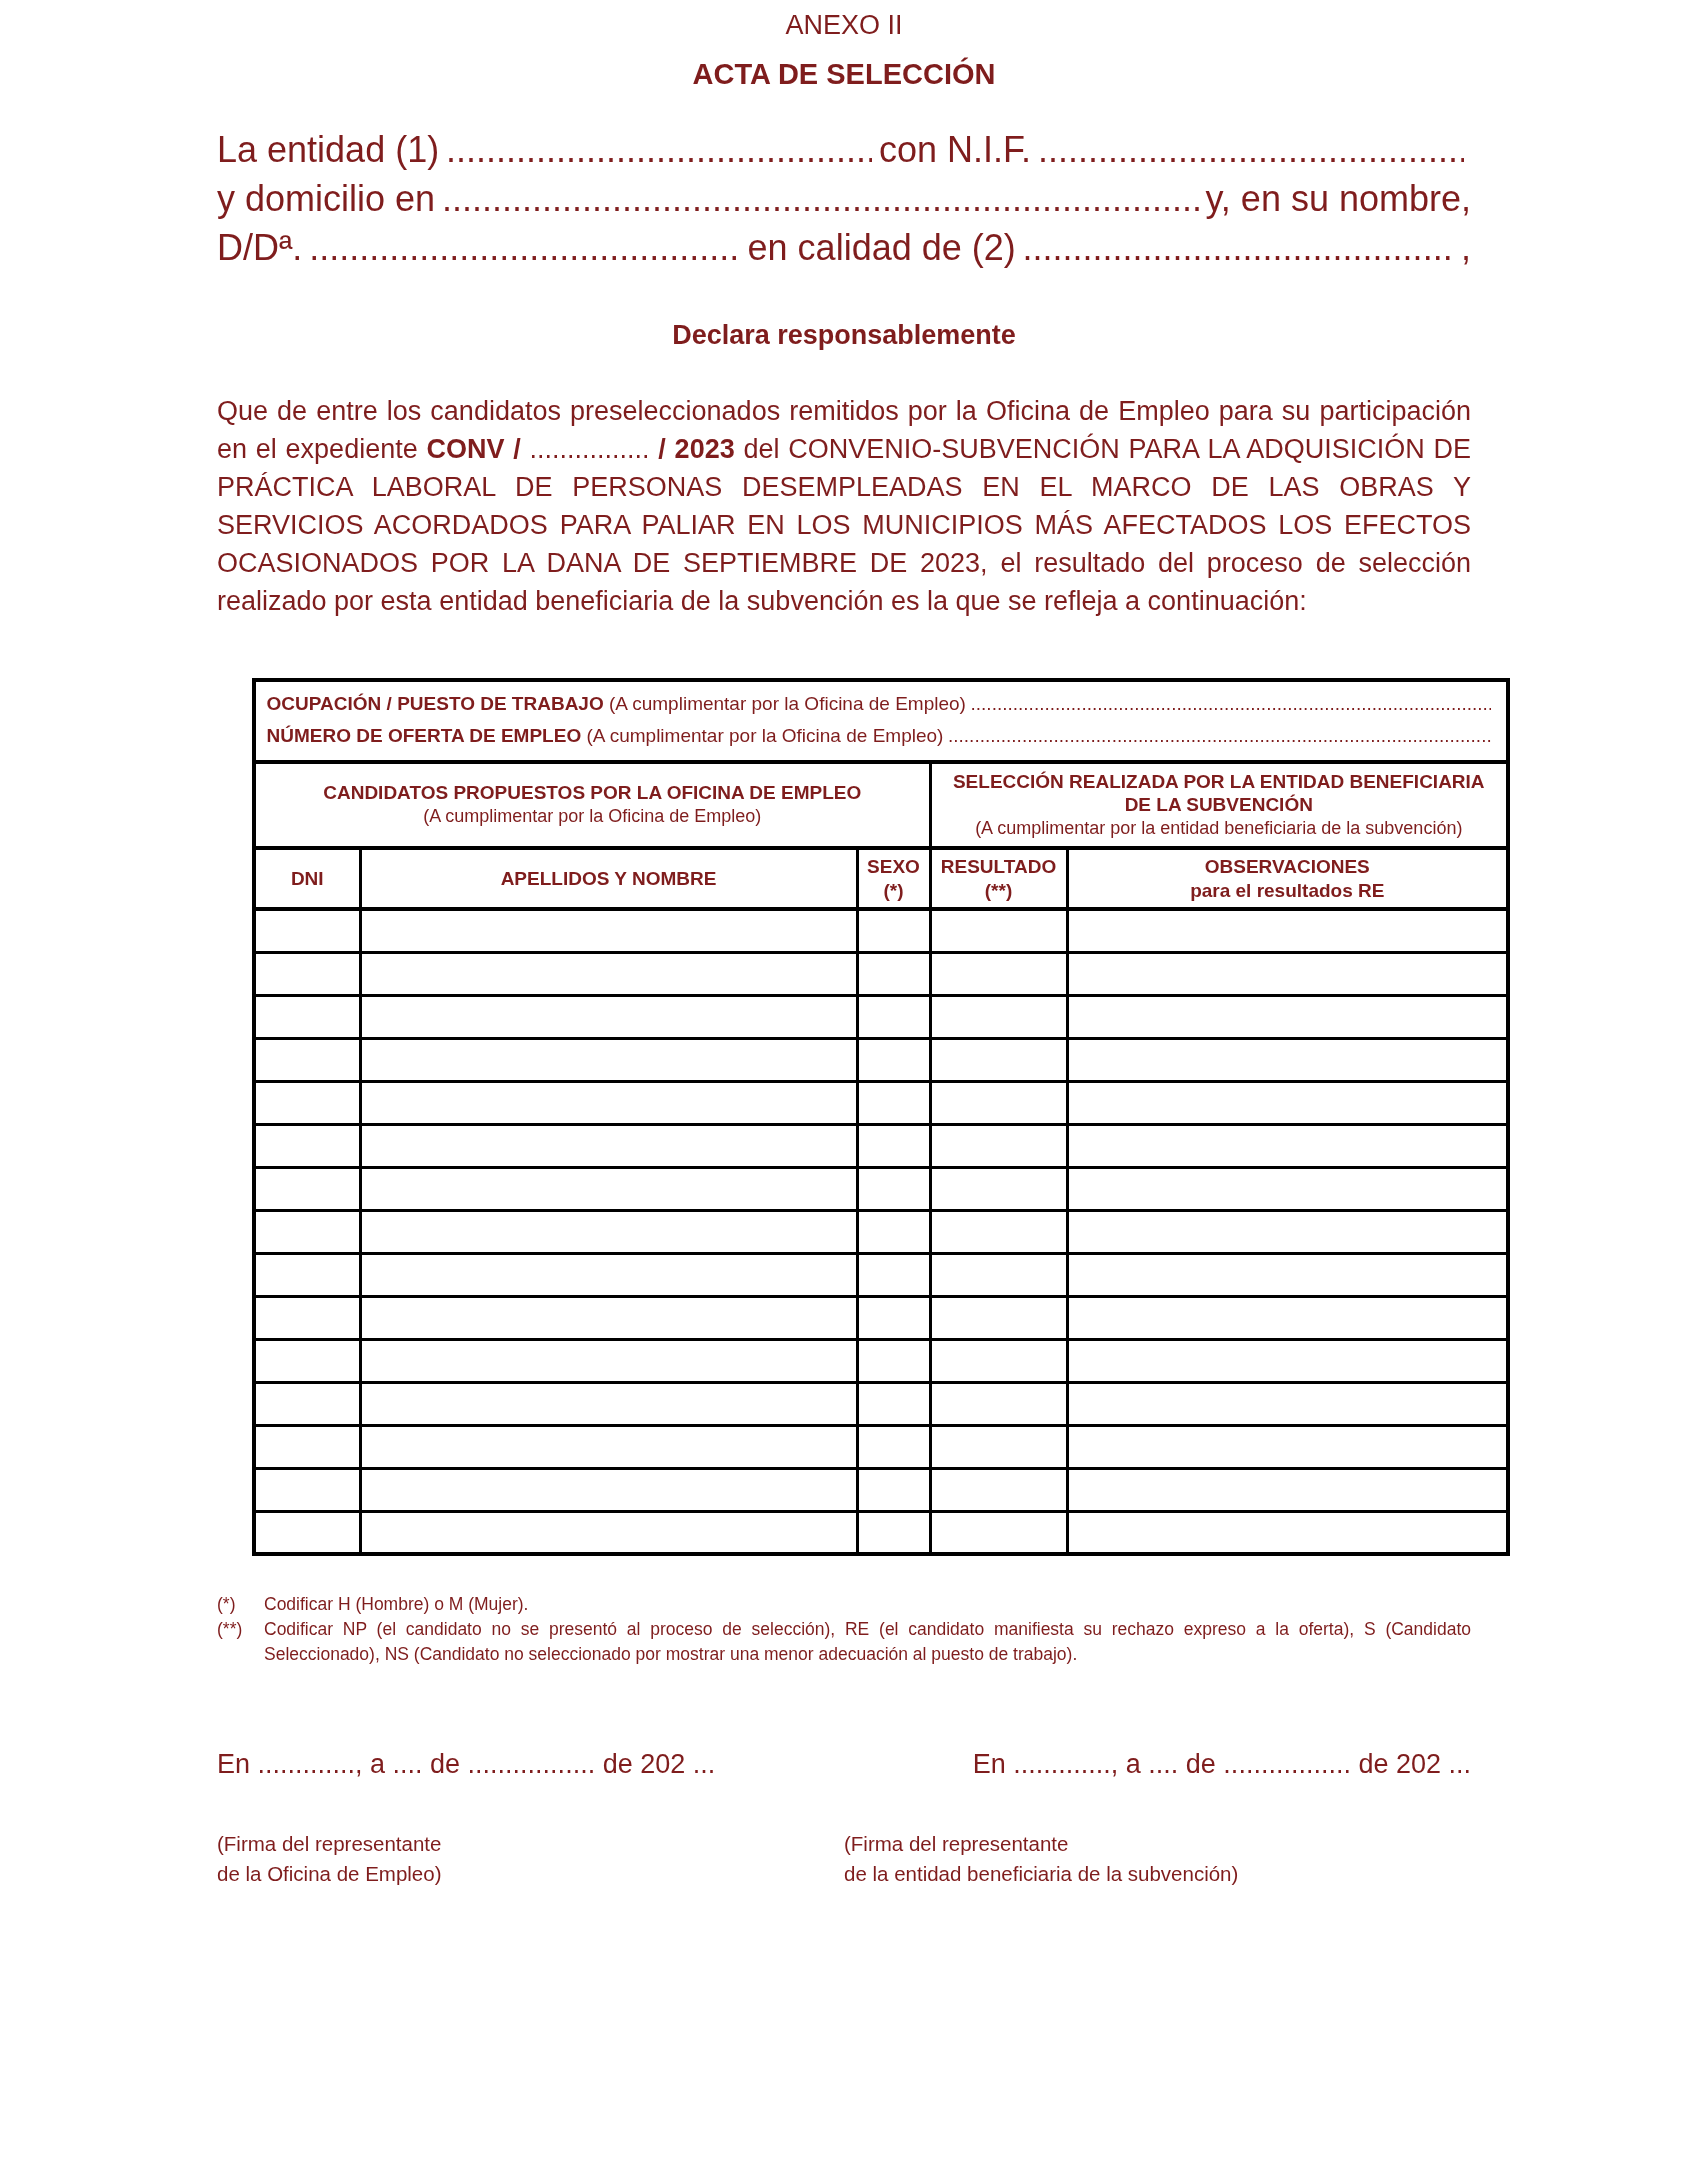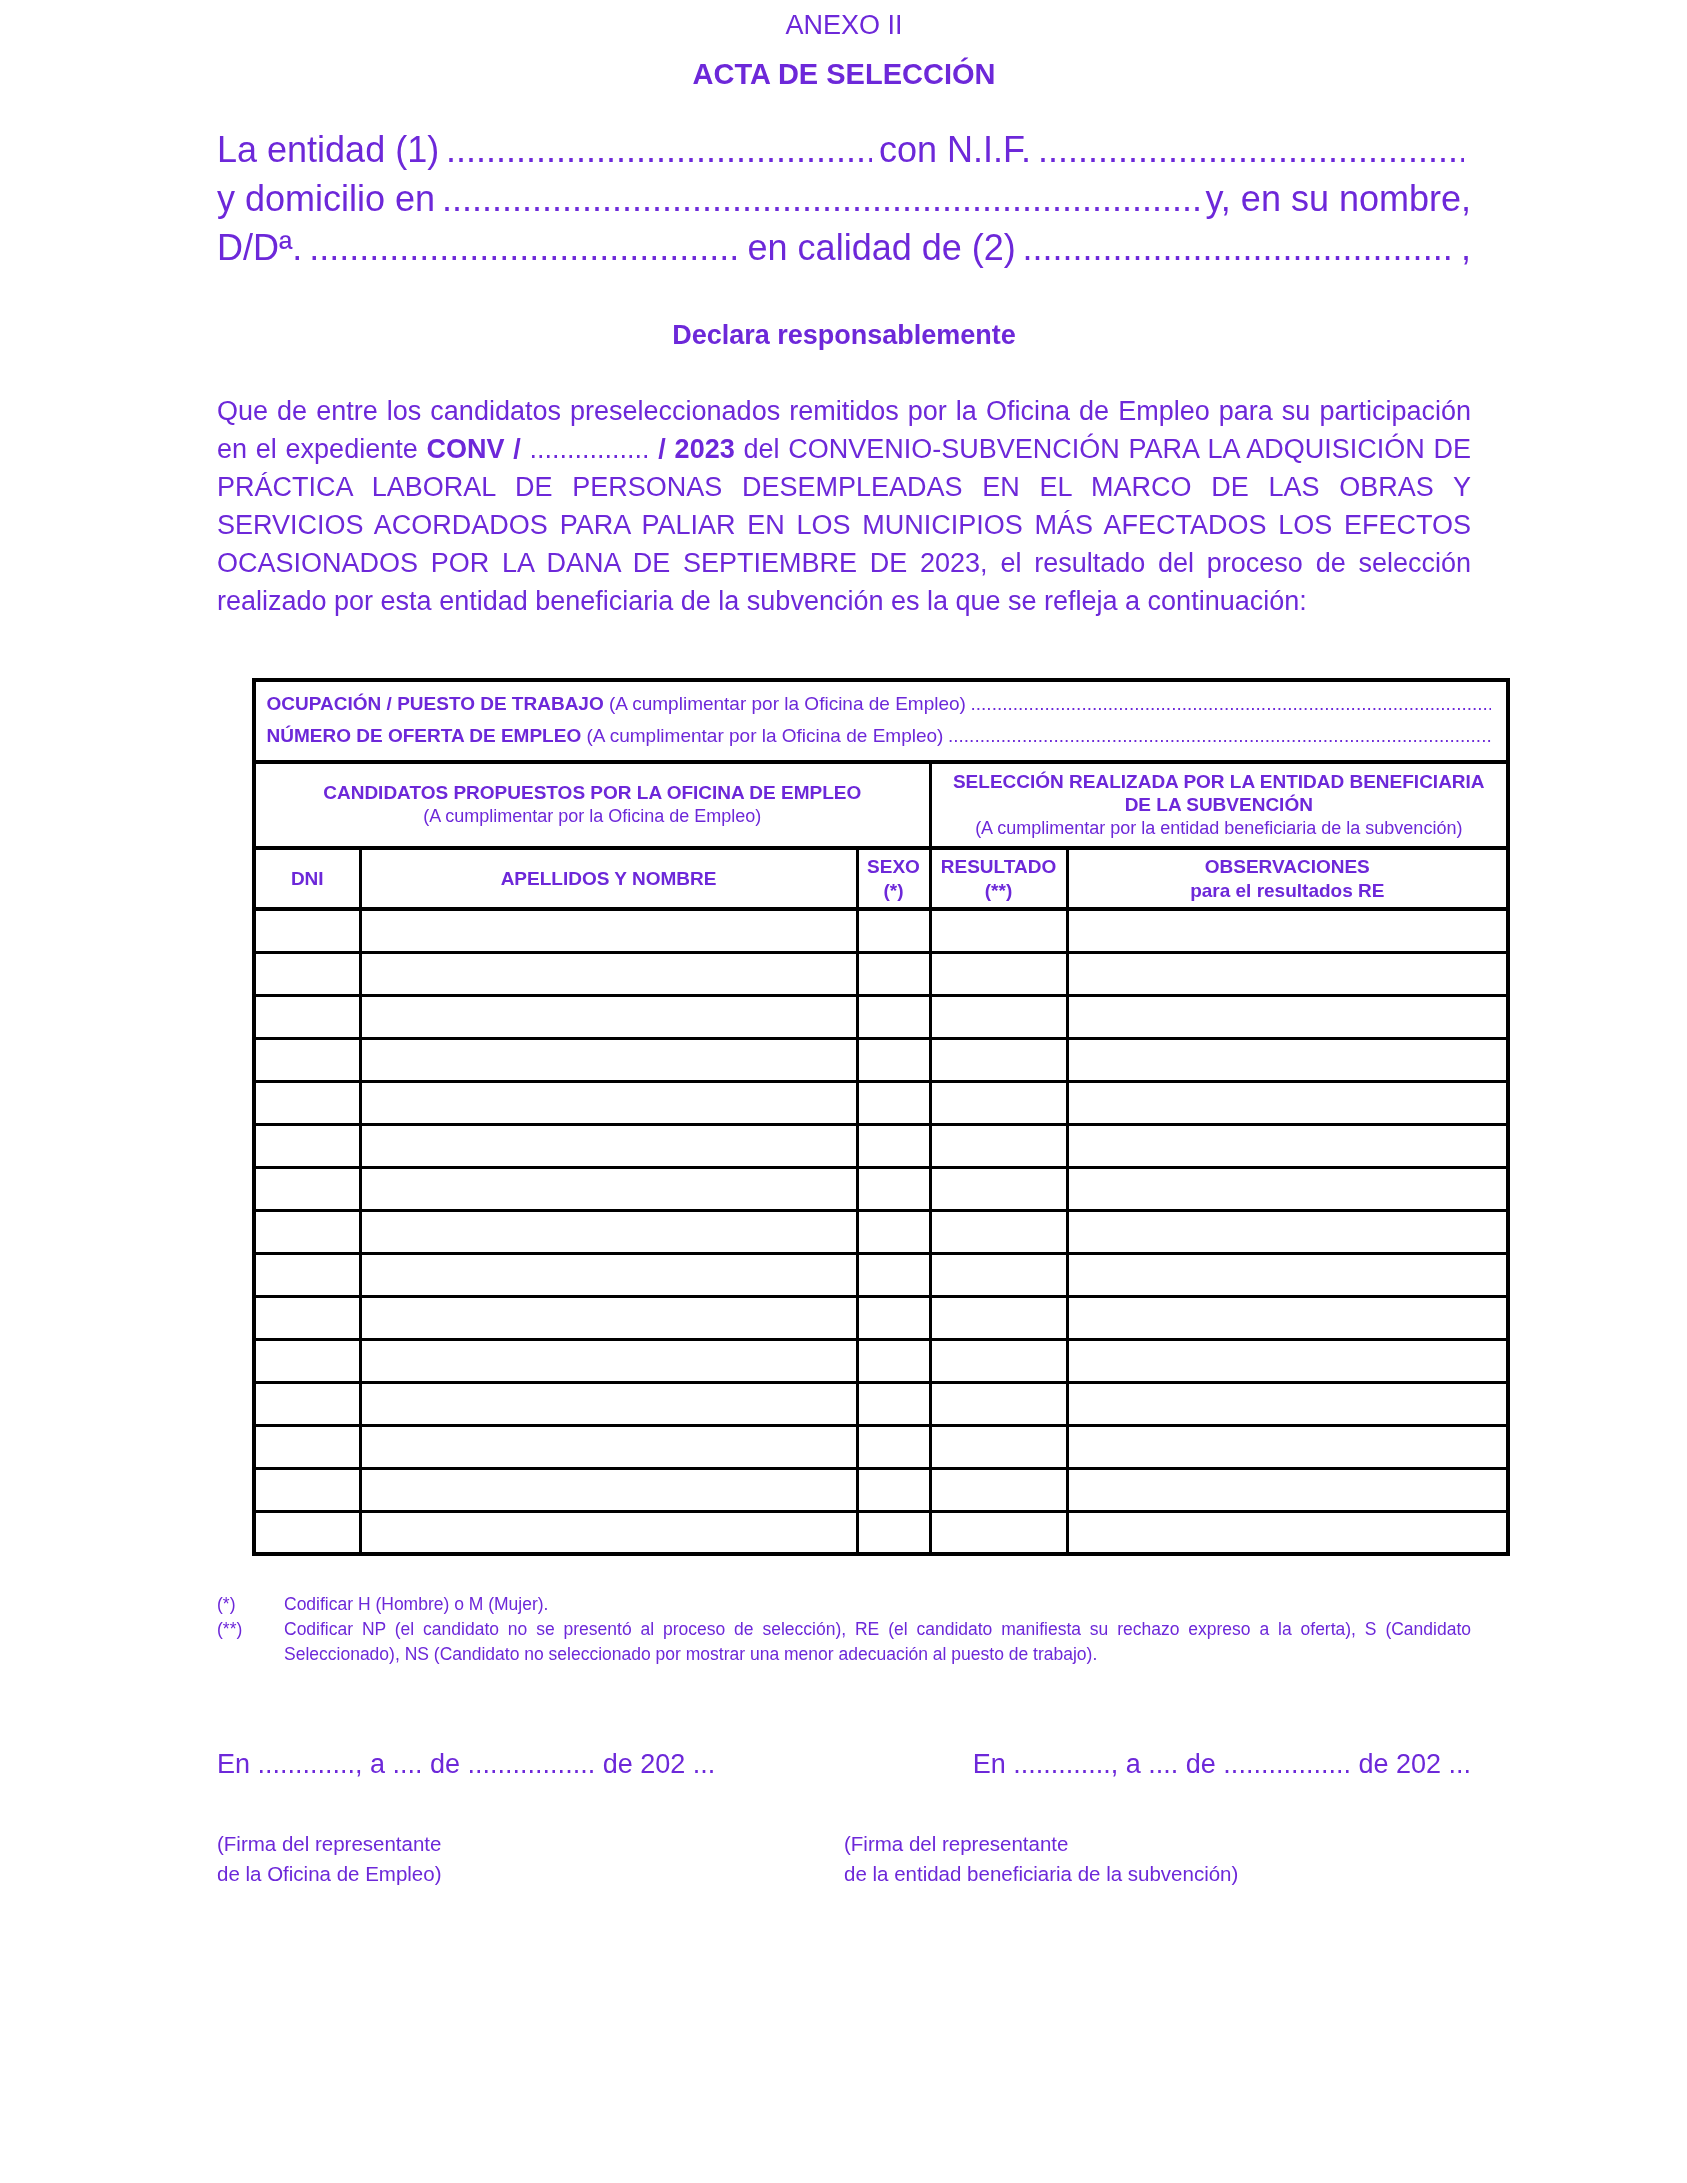--- a/index.html
+++ b/index.html
@@ -1,21 +1,21 @@
 <!DOCTYPE html>
 <html style="font-size:12px"><head>
 <meta charset="utf-8">
 <style>
   html,body{margin:0;padding:0;background:#888;}
   .page{
     position:relative;
     width:1688px;height:2183px;
     background:#ffffff;
     font-family:"Liberation Sans", sans-serif;
-    color:#6d28d9;
+    color:#7f1d1d;
     overflow:hidden;
   }
   .sec{position:absolute;left:217px;width:1254px;}
 
   
   .title{text-align:center;}
   #sec-annex{top:9px;font-size:27px;line-height:33px;}
   #sec-doctitle{top:56px;font-size:29px;line-height:36px;font-weight:bold;}
 
   
@@ -48,21 +48,21 @@
   .grp-note{font-size:18px;line-height:23px;white-space:nowrap;}
   tr.rowC th{border-bottom:4.6px solid #000;text-align:center;font-weight:bold;
     font-size:19px;line-height:23.6px;padding:2.3px 1.5px;height:53px;}
   tr.rowE{height:43px;}
   tr.rowE td{background:#fff;}
 
   
   #sec-footnotes{top:1592px;}
   .fn{display:flex;font-size:17.5px;line-height:25px;}
   .fn-label{flex:0 0 47px;}
-  .fn-text{flex:1 1 auto;text-align:justify;margin-left:20px;}
+  .fn-text{flex:1 1 auto;text-align:justify;}
 
   
   #sec-dates{top:1748px;display:flex;justify-content:space-between;font-size:27px;line-height:33px;}
 
   
   #sec-signatures{top:1829px;display:flex;}
   .sig{width:50%;font-size:20.5px;line-height:30px;}
 
   
   #sec-notas{top:2081px;}

